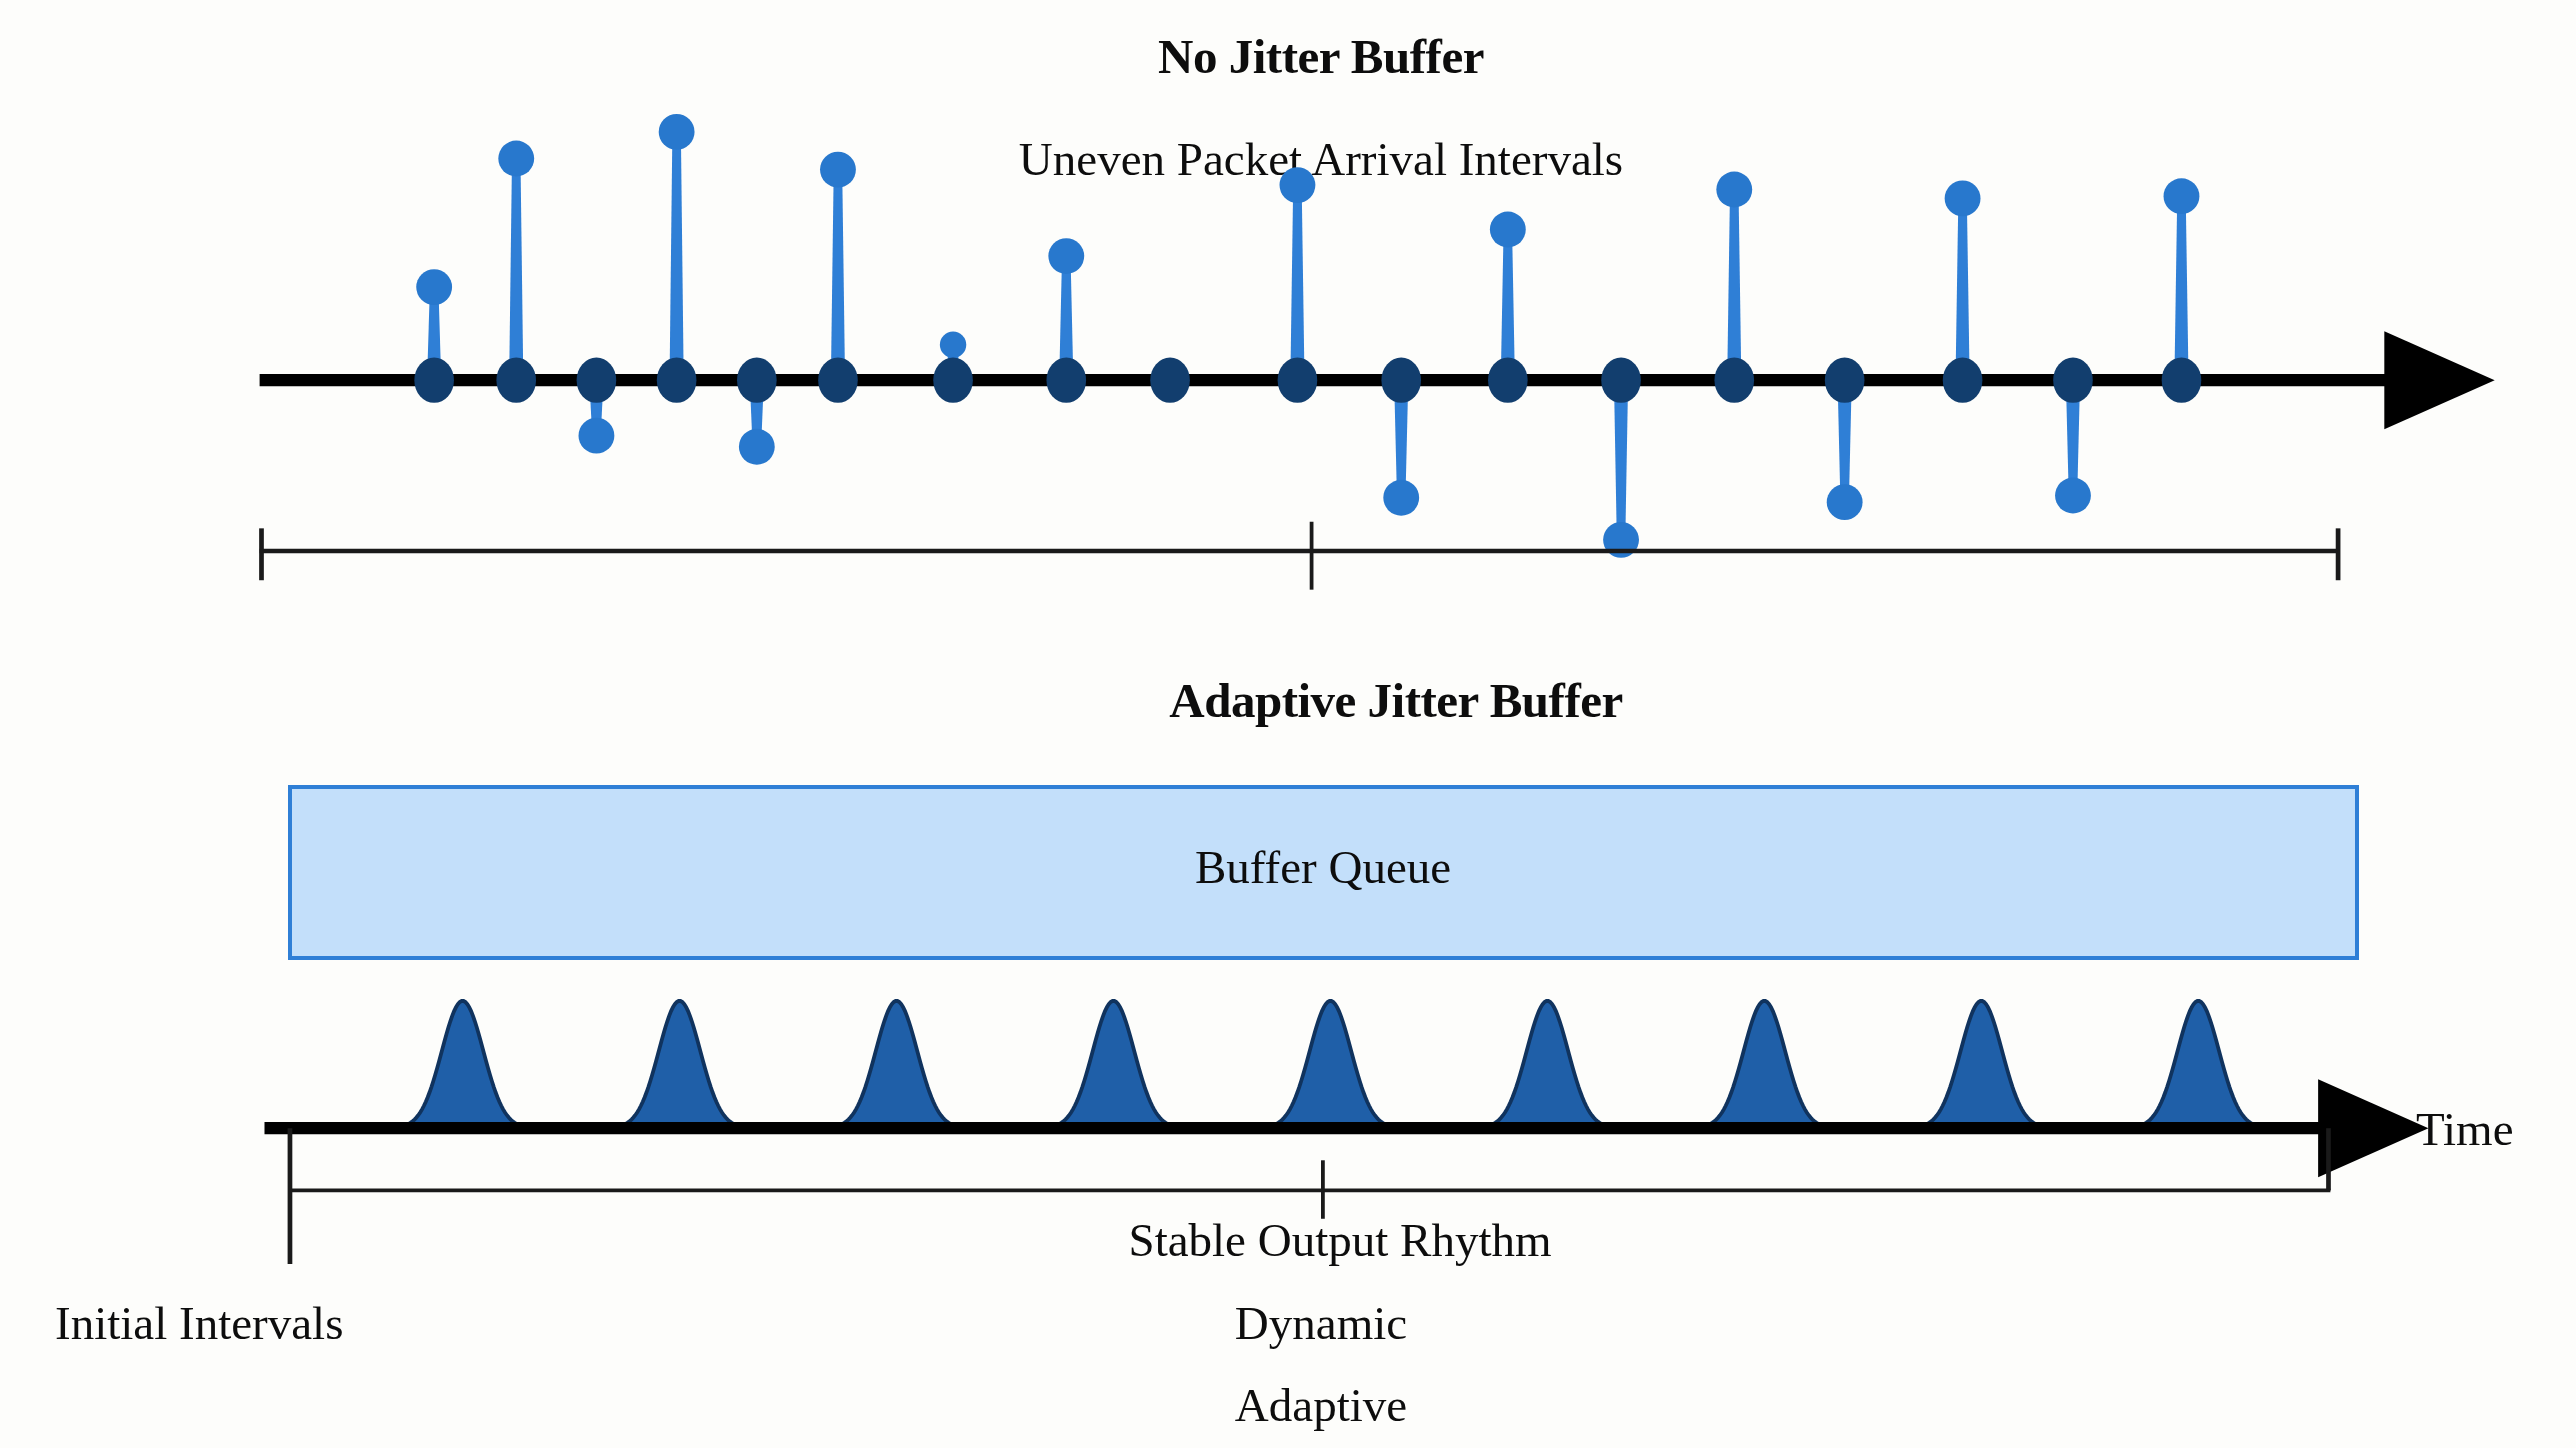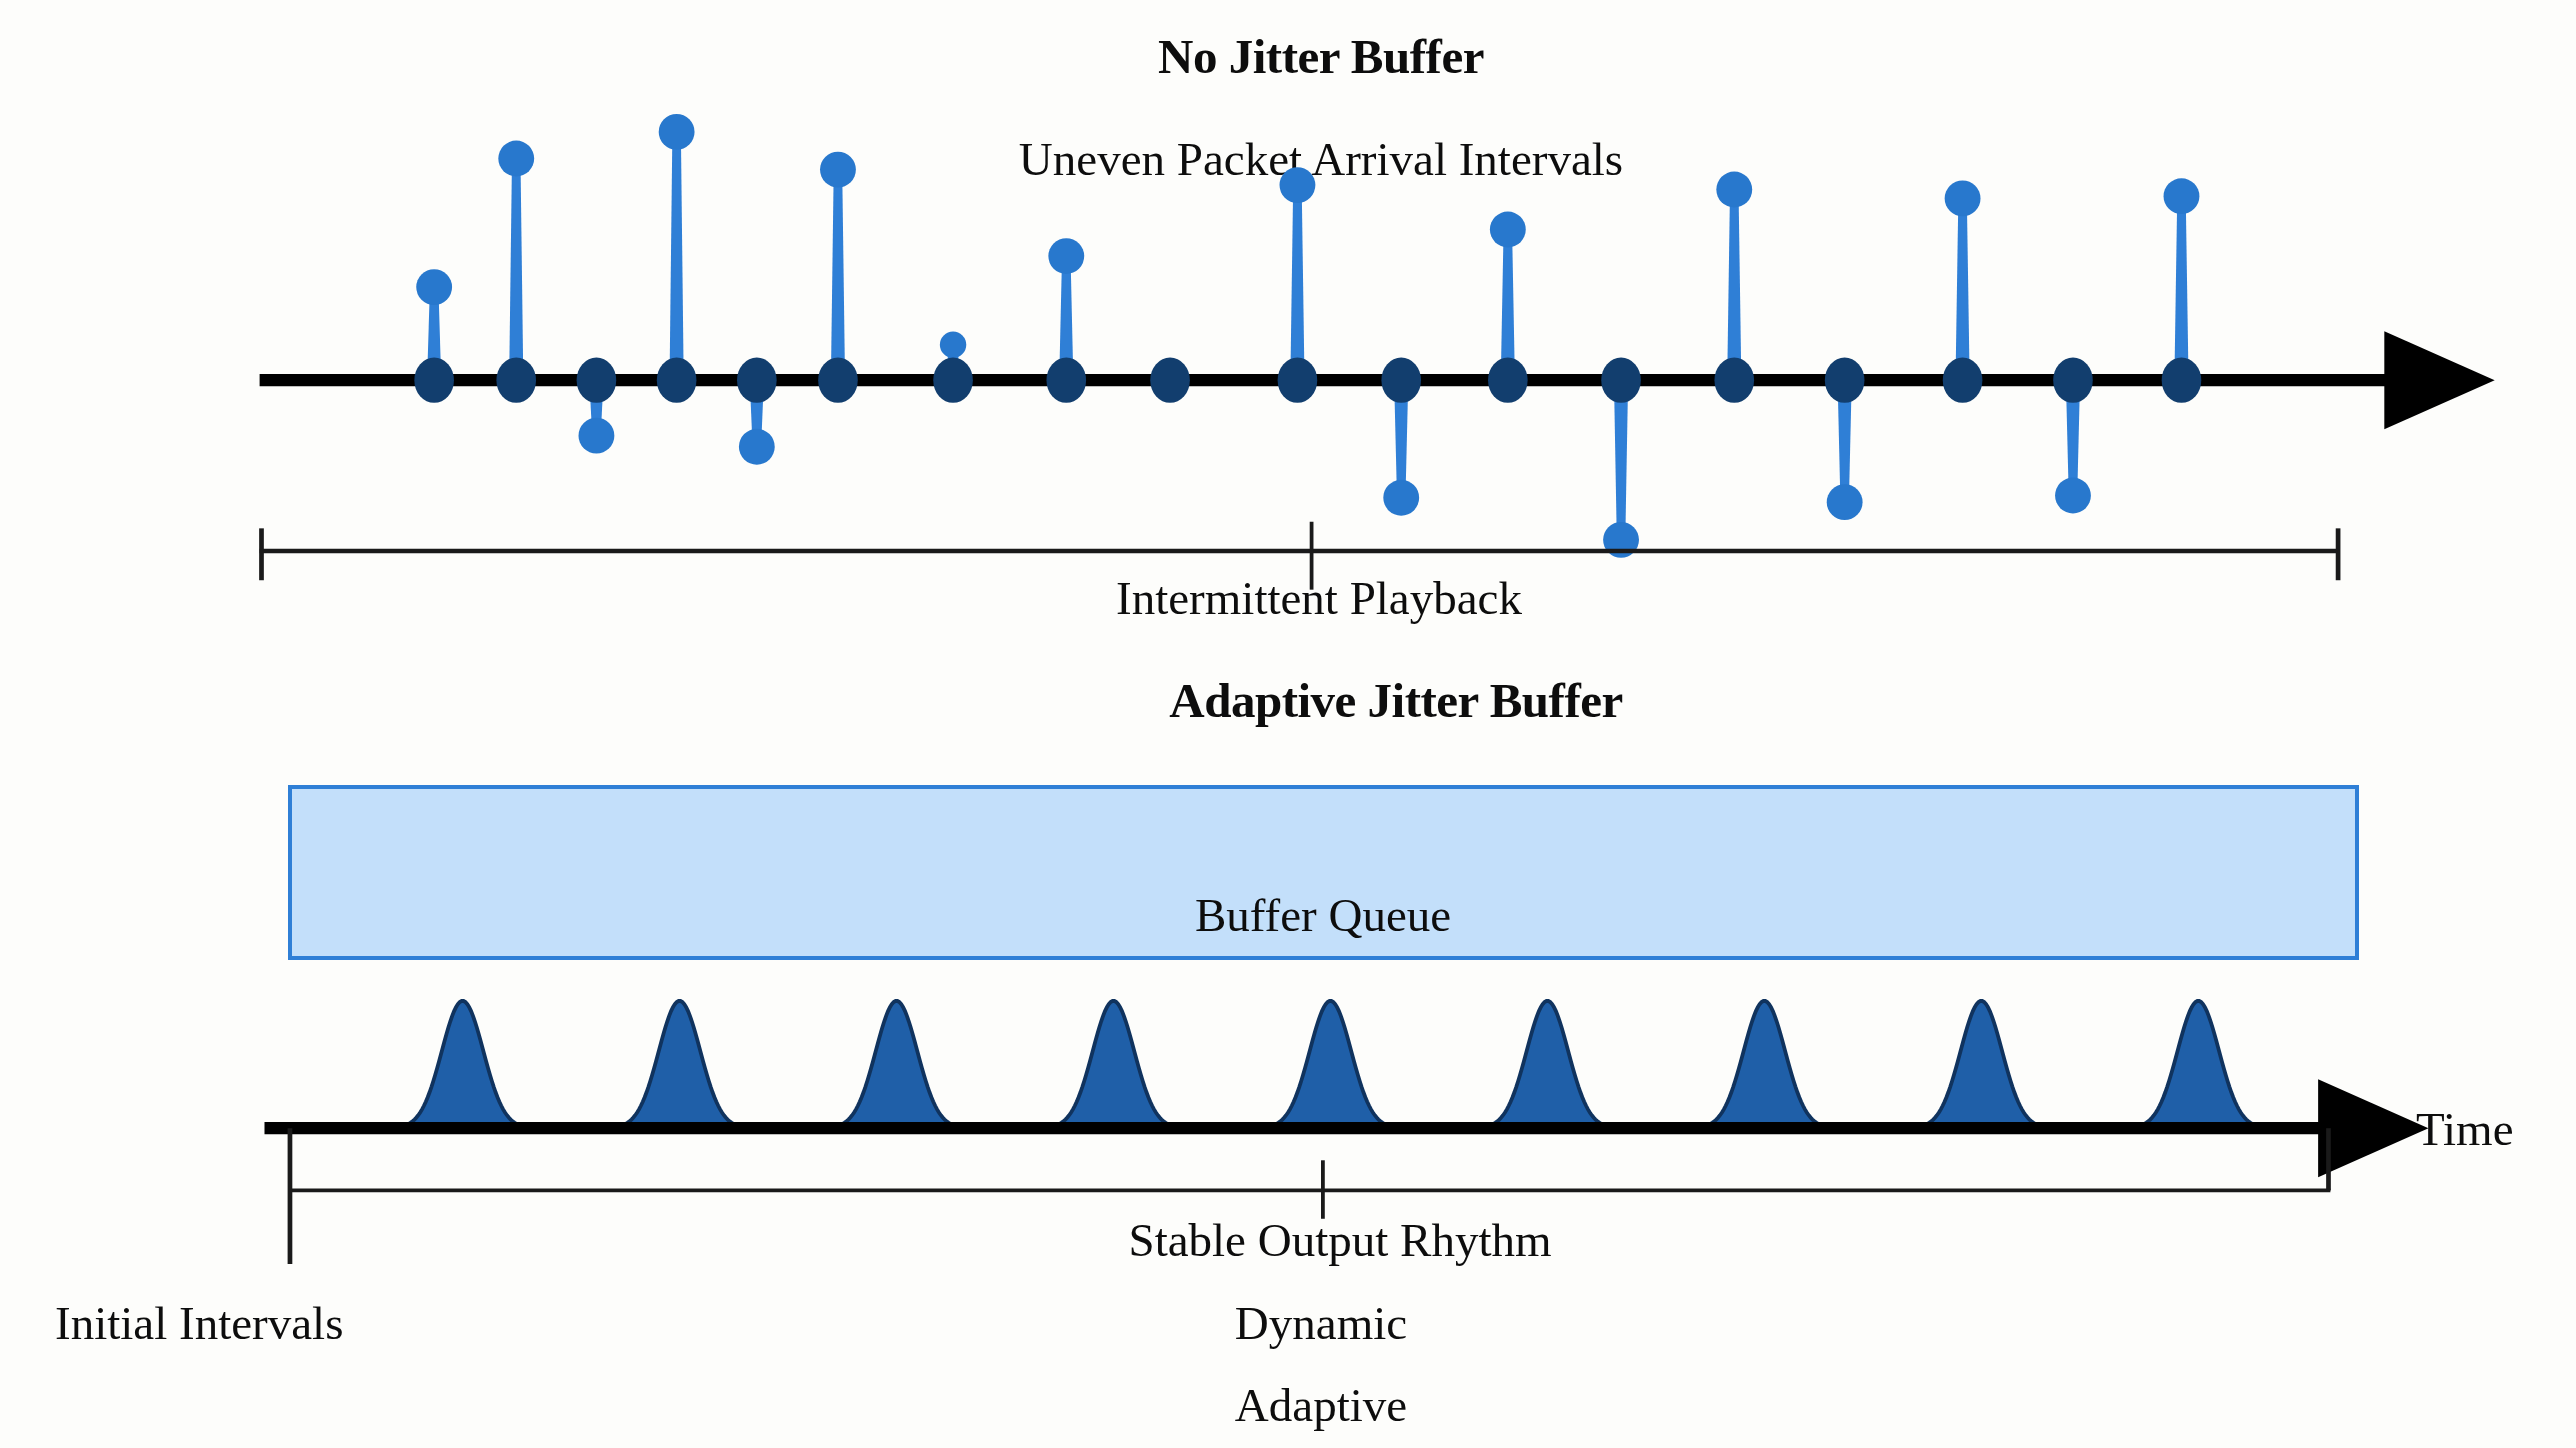--- a/index.html
+++ b/index.html
@@ -69,21 +69,20 @@
     height: 175px;
     background: #c3dffa;
     border: 4.7px solid #2f7fd6;
     box-sizing: border-box;
   }
   #buffer-box-text {
     position: absolute;
     left: 1323px;
     top: 840px;
     transform: translateX(-50%);
-    margin-top: 48px;
   }
 </style>
 </head>
 <body>
 
 <div id="stage">
 
   <div id="panel-top">
 
     <div class="txt section-title center-x" style="left:1321px; top:28px;">No Jitter Buffer</div>
@@ -157,21 +156,20 @@
         </g>
 
       <g>
         <line id="brk-top-line" x1="275" y1="584" x2="2480" y2="584" stroke="#1a1a1a" stroke-width="5"></line>
         <line id="brk-top-l" x1="277" y1="560" x2="277" y2="615" stroke="#1a1a1a" stroke-width="5"></line>
         <line id="brk-top-r" x1="2478" y1="560" x2="2478" y2="615" stroke="#1a1a1a" stroke-width="5"></line>
         <line id="brk-top-c" x1="1390" y1="553" x2="1390" y2="625" stroke="#1a1a1a" stroke-width="4"></line>
       </g>
     </svg>
 
-    <div class="txt bracket-label center-x" style="left:1319px; top:571px;">Intermittent Playback</div>
   </div>
 
   <div>
 
     <div class="txt section-title center-x" style="left:1396px; top:672px;">Adaptive Jitter Buffer</div>
 
     <div id="buffer-box"></div>
     <div id="buffer-box-text" class="txt buffer-label">Buffer Queue</div>
 
     <svg class="layer" id="svg-bottom" width="2576" height="1448" style="top:0;" viewBox="0 0 2730 1535">

